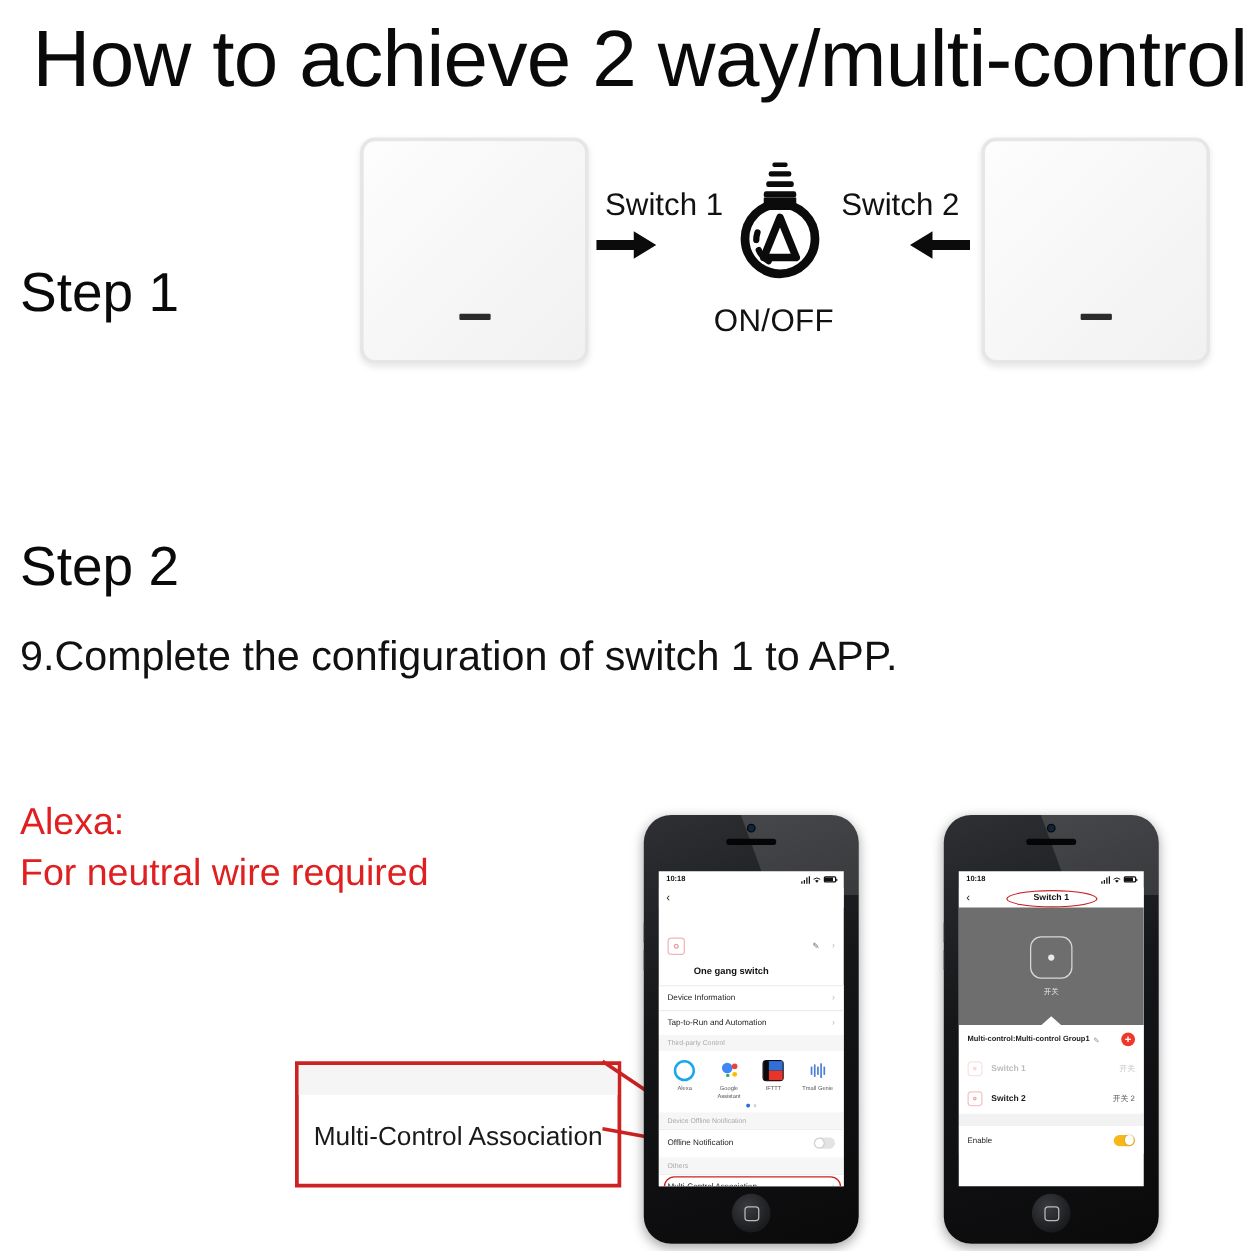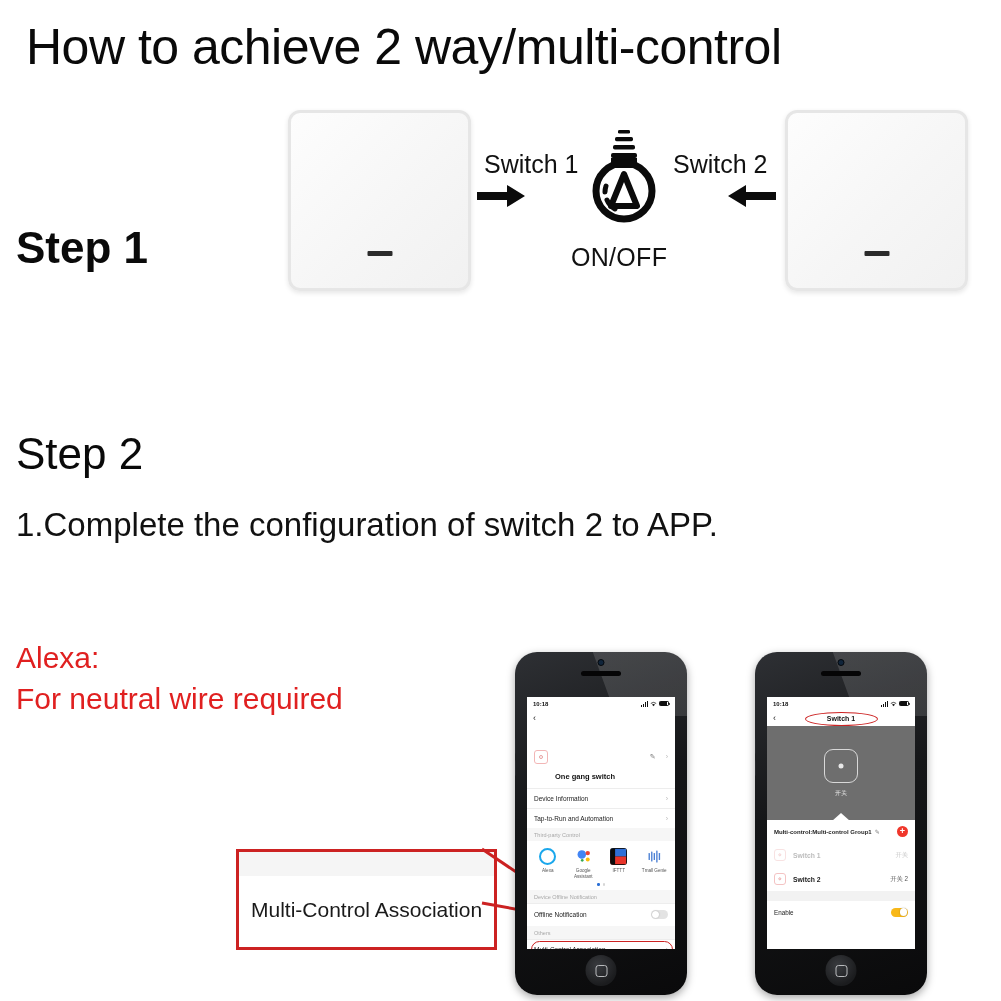--- a/index.html
+++ b/index.html
@@ -17,36 +17,36 @@
     height: 1001px;
     overflow: hidden;
     background: #ffffff;
   }
 
   
   .title {
     position: absolute;
     left: 26px;
     top: 18px;
-    font-size: 50px;
+    font-size: 64px;
     line-height: 58px;
     letter-spacing: -0.5px;
     color: #0a0a0a;
     white-space: nowrap;
   }
 
   
   .step-heading {
     position: absolute;
     font-size: 44px;
     line-height: 52px;
     color: #0a0a0a;
     white-space: nowrap;
   }
-  #step1-heading { left: 16px; top: 222px; font-weight: bold; }
+  #step1-heading { left: 16px; top: 209px; }
   #step2-heading { left: 16px; top: 428px; }
 
   
   .body-line {
     position: absolute;
     font-size: 33px;
     line-height: 40px;
     color: #111;
     white-space: nowrap;
   }
@@ -543,21 +543,21 @@
   <div id="onoff-label">ON/OFF</div>
 
   <div class="switch-label" id="switch2-label">Switch 2</div>
   <svg class="arrow" id="arrow-left" viewBox="0 0 48 26">
     <path d="M48 9 H18 V2 L0 13 L18 24 V17 H48 Z" fill="#0b0b0b"></path>
   </svg>
 
   <div class="step-heading" id="step1-heading">Step 1</div>
 
   <div class="step-heading" id="step2-heading">Step 2</div>
-  <div class="body-line" id="s2l1">1.Complete the configuration of switch 2 to APP.</div>
+  <div class="body-line" id="s2l1">9.Complete the configuration of switch 1 to APP.</div>
 
   <div class="note" id="note-l1">Alexa:</div>
   <div class="note" id="note-l2">For neutral wire required</div>
 
   <div id="callout-box">
     <div class="stripe"></div>
     <div id="callout-label">Multi-Control Association</div>
   </div>
   <svg id="callout-lines" viewBox="0 0 220 110">
     <path d="M2 4 L112 78" stroke="#cc2222" stroke-width="3" fill="none"></path>

